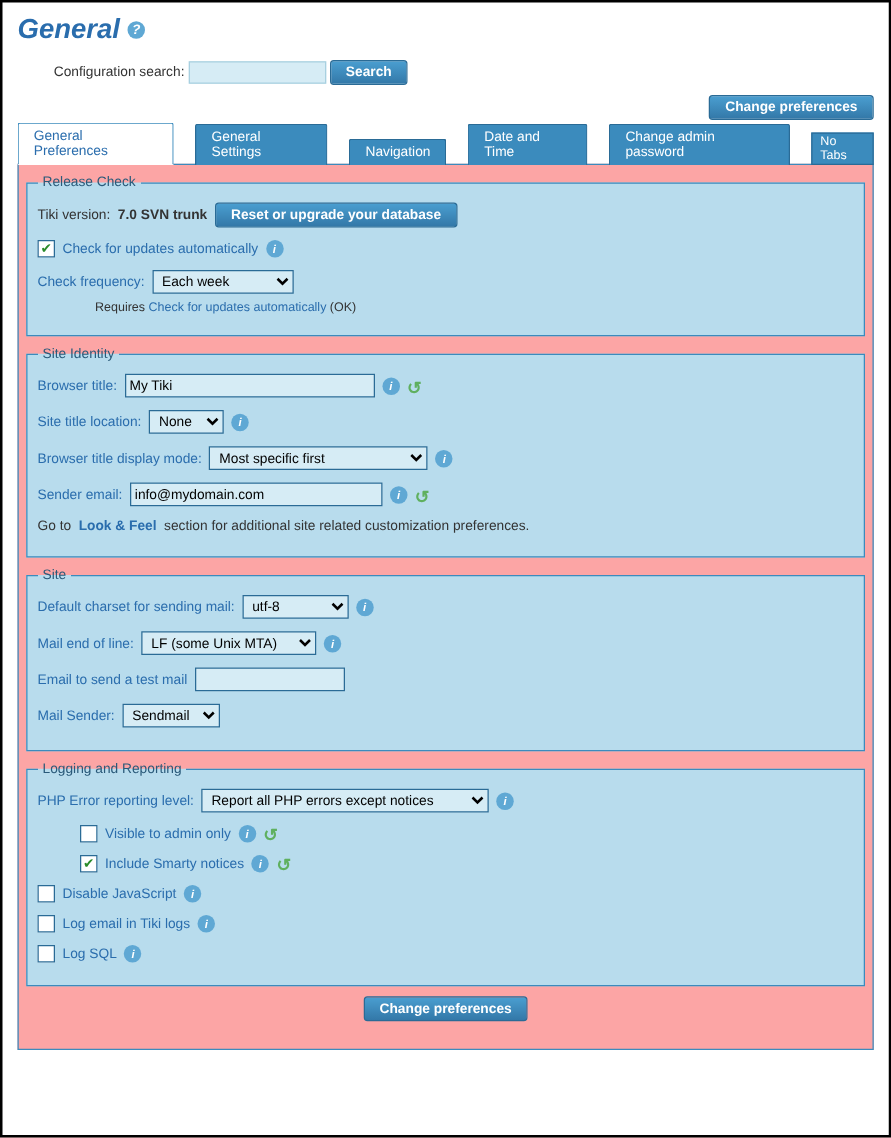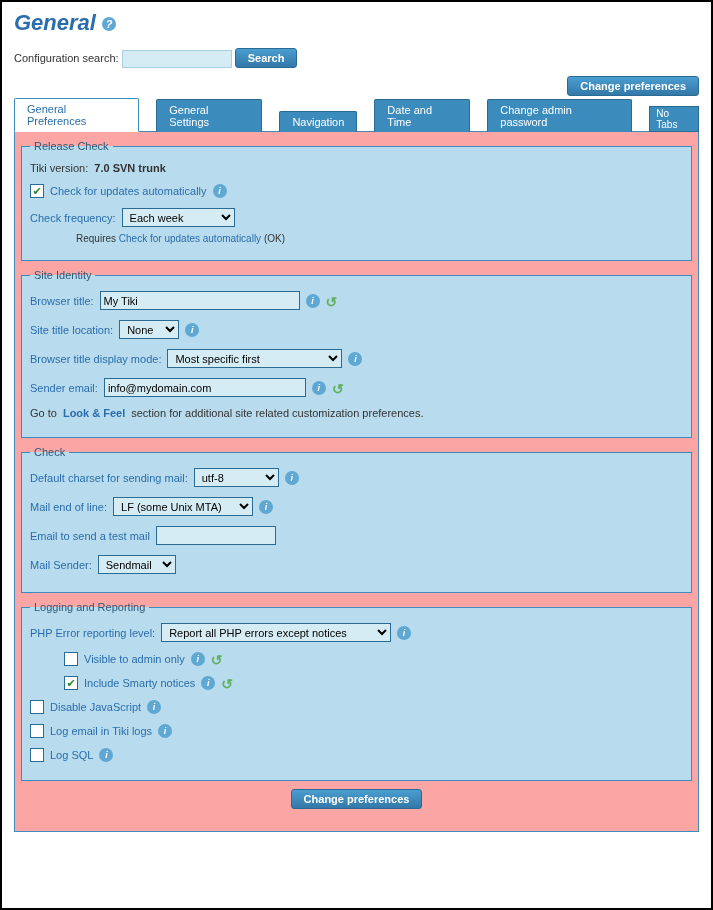--- a/index.html
+++ b/index.html
@@ -1,19 +1,19 @@
 <!DOCTYPE html>
 <html><head>
 <meta charset="utf-8">
 <style>
 * { box-sizing: border-box; margin: 0; padding: 0; }
 body { font-family: Verdana, Arial, sans-serif; font-size: 11px; background: #fff; border: 2px solid #000; width: 713px; height: 910px; padding: 8px 12px; color: #333; }
 h1 { color: #2a6dad; font-size: 22px; font-weight: bold; font-style: italic; margin-bottom: 12px; }
 h1 .help-icon { font-size: 11px; vertical-align: middle; }
-.search-row { margin-bottom: 8px; }
+.search-row { margin-bottom: 8px; margin-left: 29px; }
 .search-row label { color: #333; font-size: 11px; }
 .search-input { background: #d6ecf5; border: 1px solid #a8d0e0; height: 18px; width: 110px; vertical-align: middle; }
 .btn { background: #3b8bbd; background: linear-gradient(#4a9ed0, #3378a8); color: #fff; border: 1px solid #2a6b96; border-radius: 3px; padding: 3px 12px; font-size: 11px; font-weight: bold; cursor: pointer; }
 .btn-grey { background: #8fbad0; color: #2a5570; border: 1px solid #6fa3bc; font-weight: bold; padding: 3px 10px; border-radius: 2px; }
 .top-pref { text-align: right; margin-bottom: 2px; }
 .tabs { display: flex; align-items: flex-end; gap: 17px; position: relative; margin-bottom: 0; }
 .tab { background: #3b8bbd; color: #fff; padding: 4px 12px; font-size: 11px; border: 1px solid #2a6b96; border-bottom: none; cursor: pointer; border-radius: 2px 2px 0 0; }
 .tab.active { background: #fff; color: #2a6dad; border: 1px solid #3b8bbd; border-bottom: 1px solid #fff; position: relative; z-index: 2; }
 .notabs { margin-left: auto; background: #3b8bbd; color: #fff; font-size: 10px; padding: 1px 6px; border: 1px solid #2a6b96; cursor: pointer; }
 .panel { border: 1px solid #3b8bbd; background: #fca5a5; padding: 8px 6px 22px; margin-top: -1px; }
@@ -58,20 +58,21 @@
   <div class="notabs">No Tabs</div>
 </div>
 
 <div class="panel">
 
 <fieldset>
   <legend>Release Check</legend>
   <div class="row">
     <span class="lbl-dark">Tiki version:</span>
     <b style="color:#333">7.0 SVN trunk</b>
+    <button class="btn">Reset or upgrade your database</button>
   </div>
   <div class="row">
     <span class="chk checked"></span>
     <span class="lbl">Check for updates automatically</span>
     <span class="info-icon">i</span>
   </div>
   <div class="row">
     <span class="lbl">Check frequency:</span>
     <select class="sel" style="width:113px"><option>Each week</option></select>
   </div>
@@ -107,21 +108,21 @@
     <span class="reset-icon">↺</span>
   </div>
   <div class="row">
     <span class="lbl-dark">Go to</span>
     <a class="link">Look &amp; Feel</a>
     <span class="lbl-dark">section for additional site related customization preferences.</span>
   </div>
 </fieldset>
 
 <fieldset>
-  <legend>Check</legend>
+  <legend>Site</legend>
   <div class="row">
     <span class="lbl">Default charset for sending mail:</span>
     <select class="sel" style="width:85px"><option>utf-8</option></select>
     <span class="info-icon">i</span>
   </div>
   <div class="row">
     <span class="lbl">Mail end of line:</span>
     <select class="sel" style="width:140px"><option>LF (some Unix MTA)</option></select>
     <span class="info-icon">i</span>
   </div>

